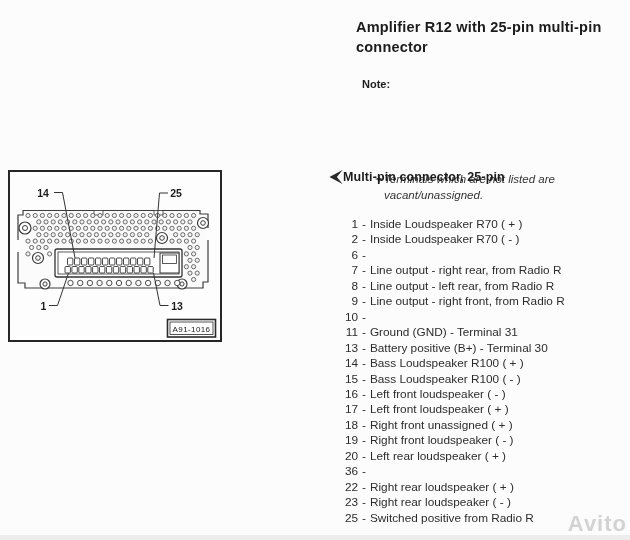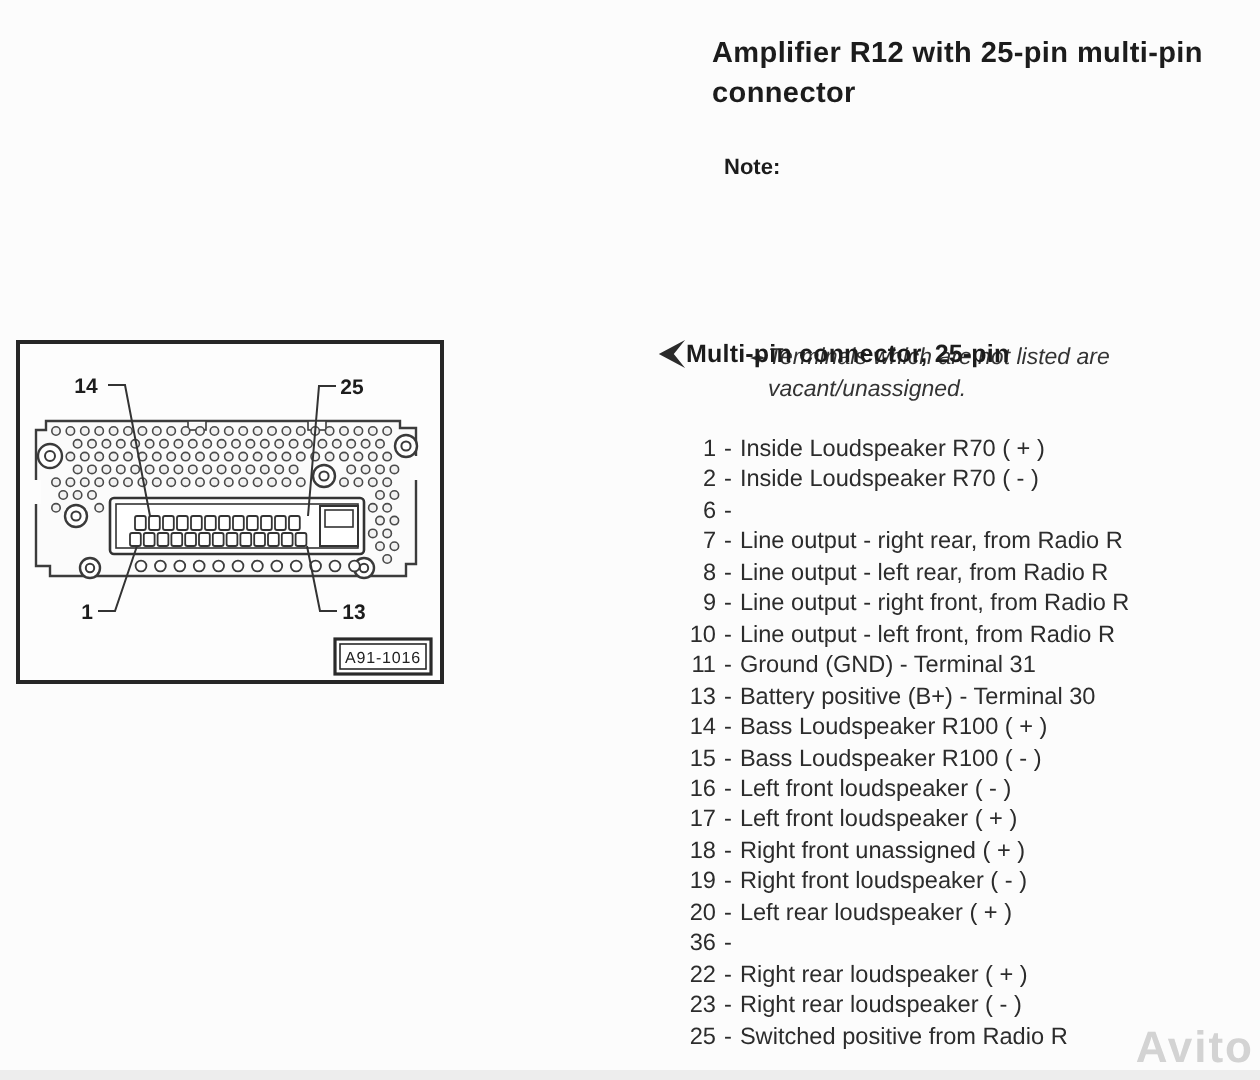--- a/index.html
+++ b/index.html
@@ -317,21 +317,20 @@
         <span class="pin-label">Line output - left rear, from Radio R</span>
       </div>
       <div class="pin-row">
         <span class="pin-number">9</span>
         <span class="pin-separator">-</span>
         <span class="pin-label">Line output - right front, from Radio R</span>
       </div>
       <div class="pin-row">
         <span class="pin-number">10</span>
         <span class="pin-separator">-</span>
-        <span class="pin-label">Line output - left front, from Radio R</span>
       </div>
       <div class="pin-row">
         <span class="pin-number">11</span>
         <span class="pin-separator">-</span>
         <span class="pin-label">Ground (GND) - Terminal 31</span>
       </div>
       <div class="pin-row">
         <span class="pin-number">13</span>
         <span class="pin-separator">-</span>
         <span class="pin-label">Battery positive (B+) - Terminal 30</span>

